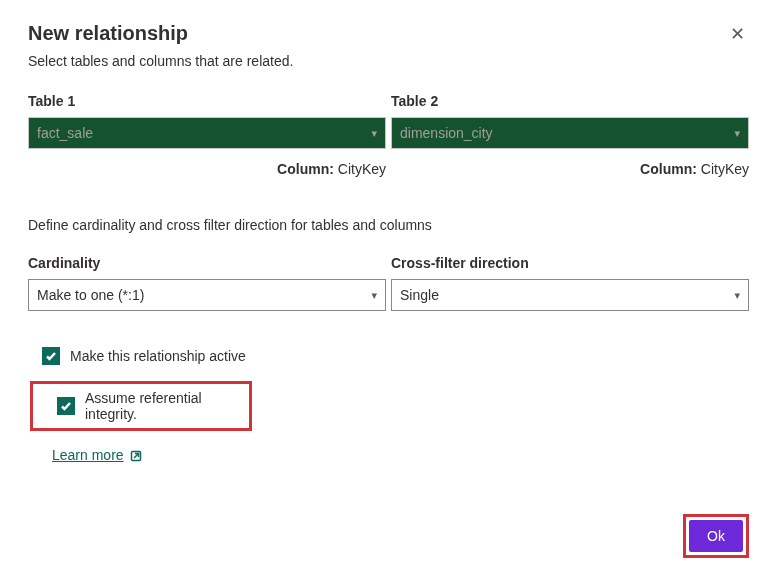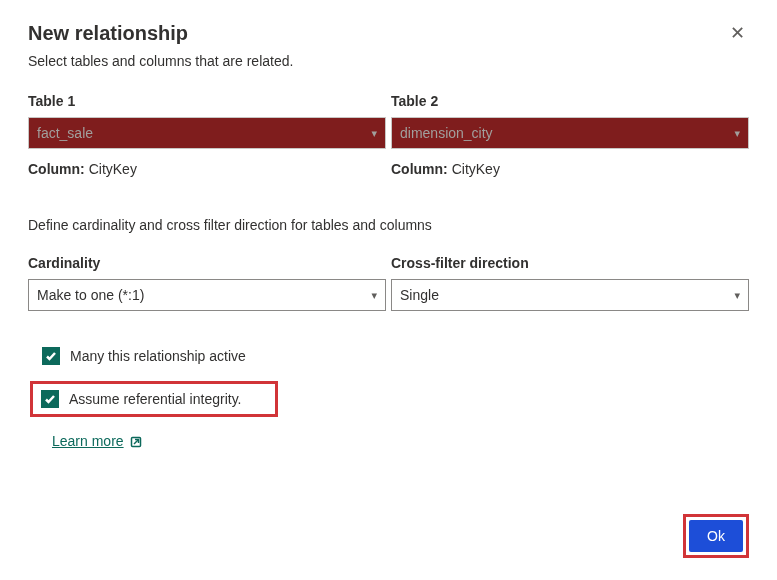--- a/index.html
+++ b/index.html
@@ -13,21 +13,21 @@
       color: #323130;
       width: 777px;
       height: 580px;
       padding: 22px 28px 22px 28px;
       position: relative;
       font-size: 14px;
     }
     .header {
       display: flex;
       justify-content: space-between;
-      align-items: flex-start;
+      align-items: flex-end;
       margin-bottom: 8px;
     }
     .title {
       font-size: 20px;
       font-weight: 600;
       color: #323130;
     }
     .close-icon {
       font-size: 18px;
       font-weight: 300;
@@ -54,21 +54,21 @@
       font-weight: 600;
       font-size: 14px;
       color: #323130;
       margin-bottom: 8px;
       display: block;
     }
     .select-disabled {
       width: 100%;
       height: 32px;
       border: 1px solid #c8c6c4;
-      background: #7f1d1d;
+      background: #14532d;
       color: #a19f9d;
       font-size: 14px;
       padding: 0 8px;
       display: flex;
       align-items: center;
       justify-content: space-between;
       cursor: default;
     }
     .select-enabled {
       width: 100%;
@@ -88,20 +88,21 @@
       font-size: 11px;
     }
     .chevron-down-disabled {
       color: #a19f9d;
       font-size: 11px;
     }
     .column-line {
       font-size: 14px;
       color: #323130;
       margin-top: 12px;
+      text-align: right;
     }
     .column-line .bold {
       font-weight: 600;
     }
     .section-subtext {
       font-size: 14px;
       color: #323130;
       margin-top: 40px;
       margin-bottom: 22px;
     }
@@ -110,23 +111,23 @@
       padding-left: 14px;
     }
     .checkbox-row {
       display: flex;
       align-items: center;
       gap: 10px;
       margin-bottom: 16px;
     }
     .checkbox-row.highlighted {
       border: 3px solid #d13438;
-      padding: 6px 8px;
+      padding: 6px 24px;
       margin-left: -12px;
-      width: 248px;
+      width: 222px;
     }
     .checkbox {
       width: 18px;
       height: 18px;
       background: #0c695b;
       display: flex;
       align-items: center;
       justify-content: center;
       cursor: pointer;
       flex-shrink: 0;
@@ -181,21 +182,21 @@
       padding: 0 18px;
       font-size: 14px;
       border-radius: 2px;
       cursor: pointer;
       display: inline-flex;
       align-items: center;
       justify-content: center;
       font-family: inherit;
     }
     .btn-primary {
-      background: #1d4ed8;
+      background: #6d28d9;
       color: #ffffff;
       border: none;
       font-weight: 400;
     }
     .btn-primary-wrap {
       border: 3px solid #d13438;
       padding: 3px;
       display: inline-block;
     }
     .btn-secondary {
@@ -258,21 +259,21 @@
   </div>
 </div>
 
 <div class="checkbox-section">
   <div class="checkbox-row">
     <div class="checkbox">
       <svg viewBox="0 0 12 12">
           <polyline points="2,6.5 4.5,9 10,3"></polyline>
         </svg>
     </div>
-    <span class="checkbox-label">Many this relationship active</span>
+    <span class="checkbox-label">Make this relationship active</span>
   </div>
 
   <div class="checkbox-row highlighted">
     <div class="checkbox">
       <svg viewBox="0 0 12 12">
           <polyline points="2,6.5 4.5,9 10,3"></polyline>
         </svg>
     </div>
     <span class="checkbox-label">Assume referential integrity.</span>
   </div>

